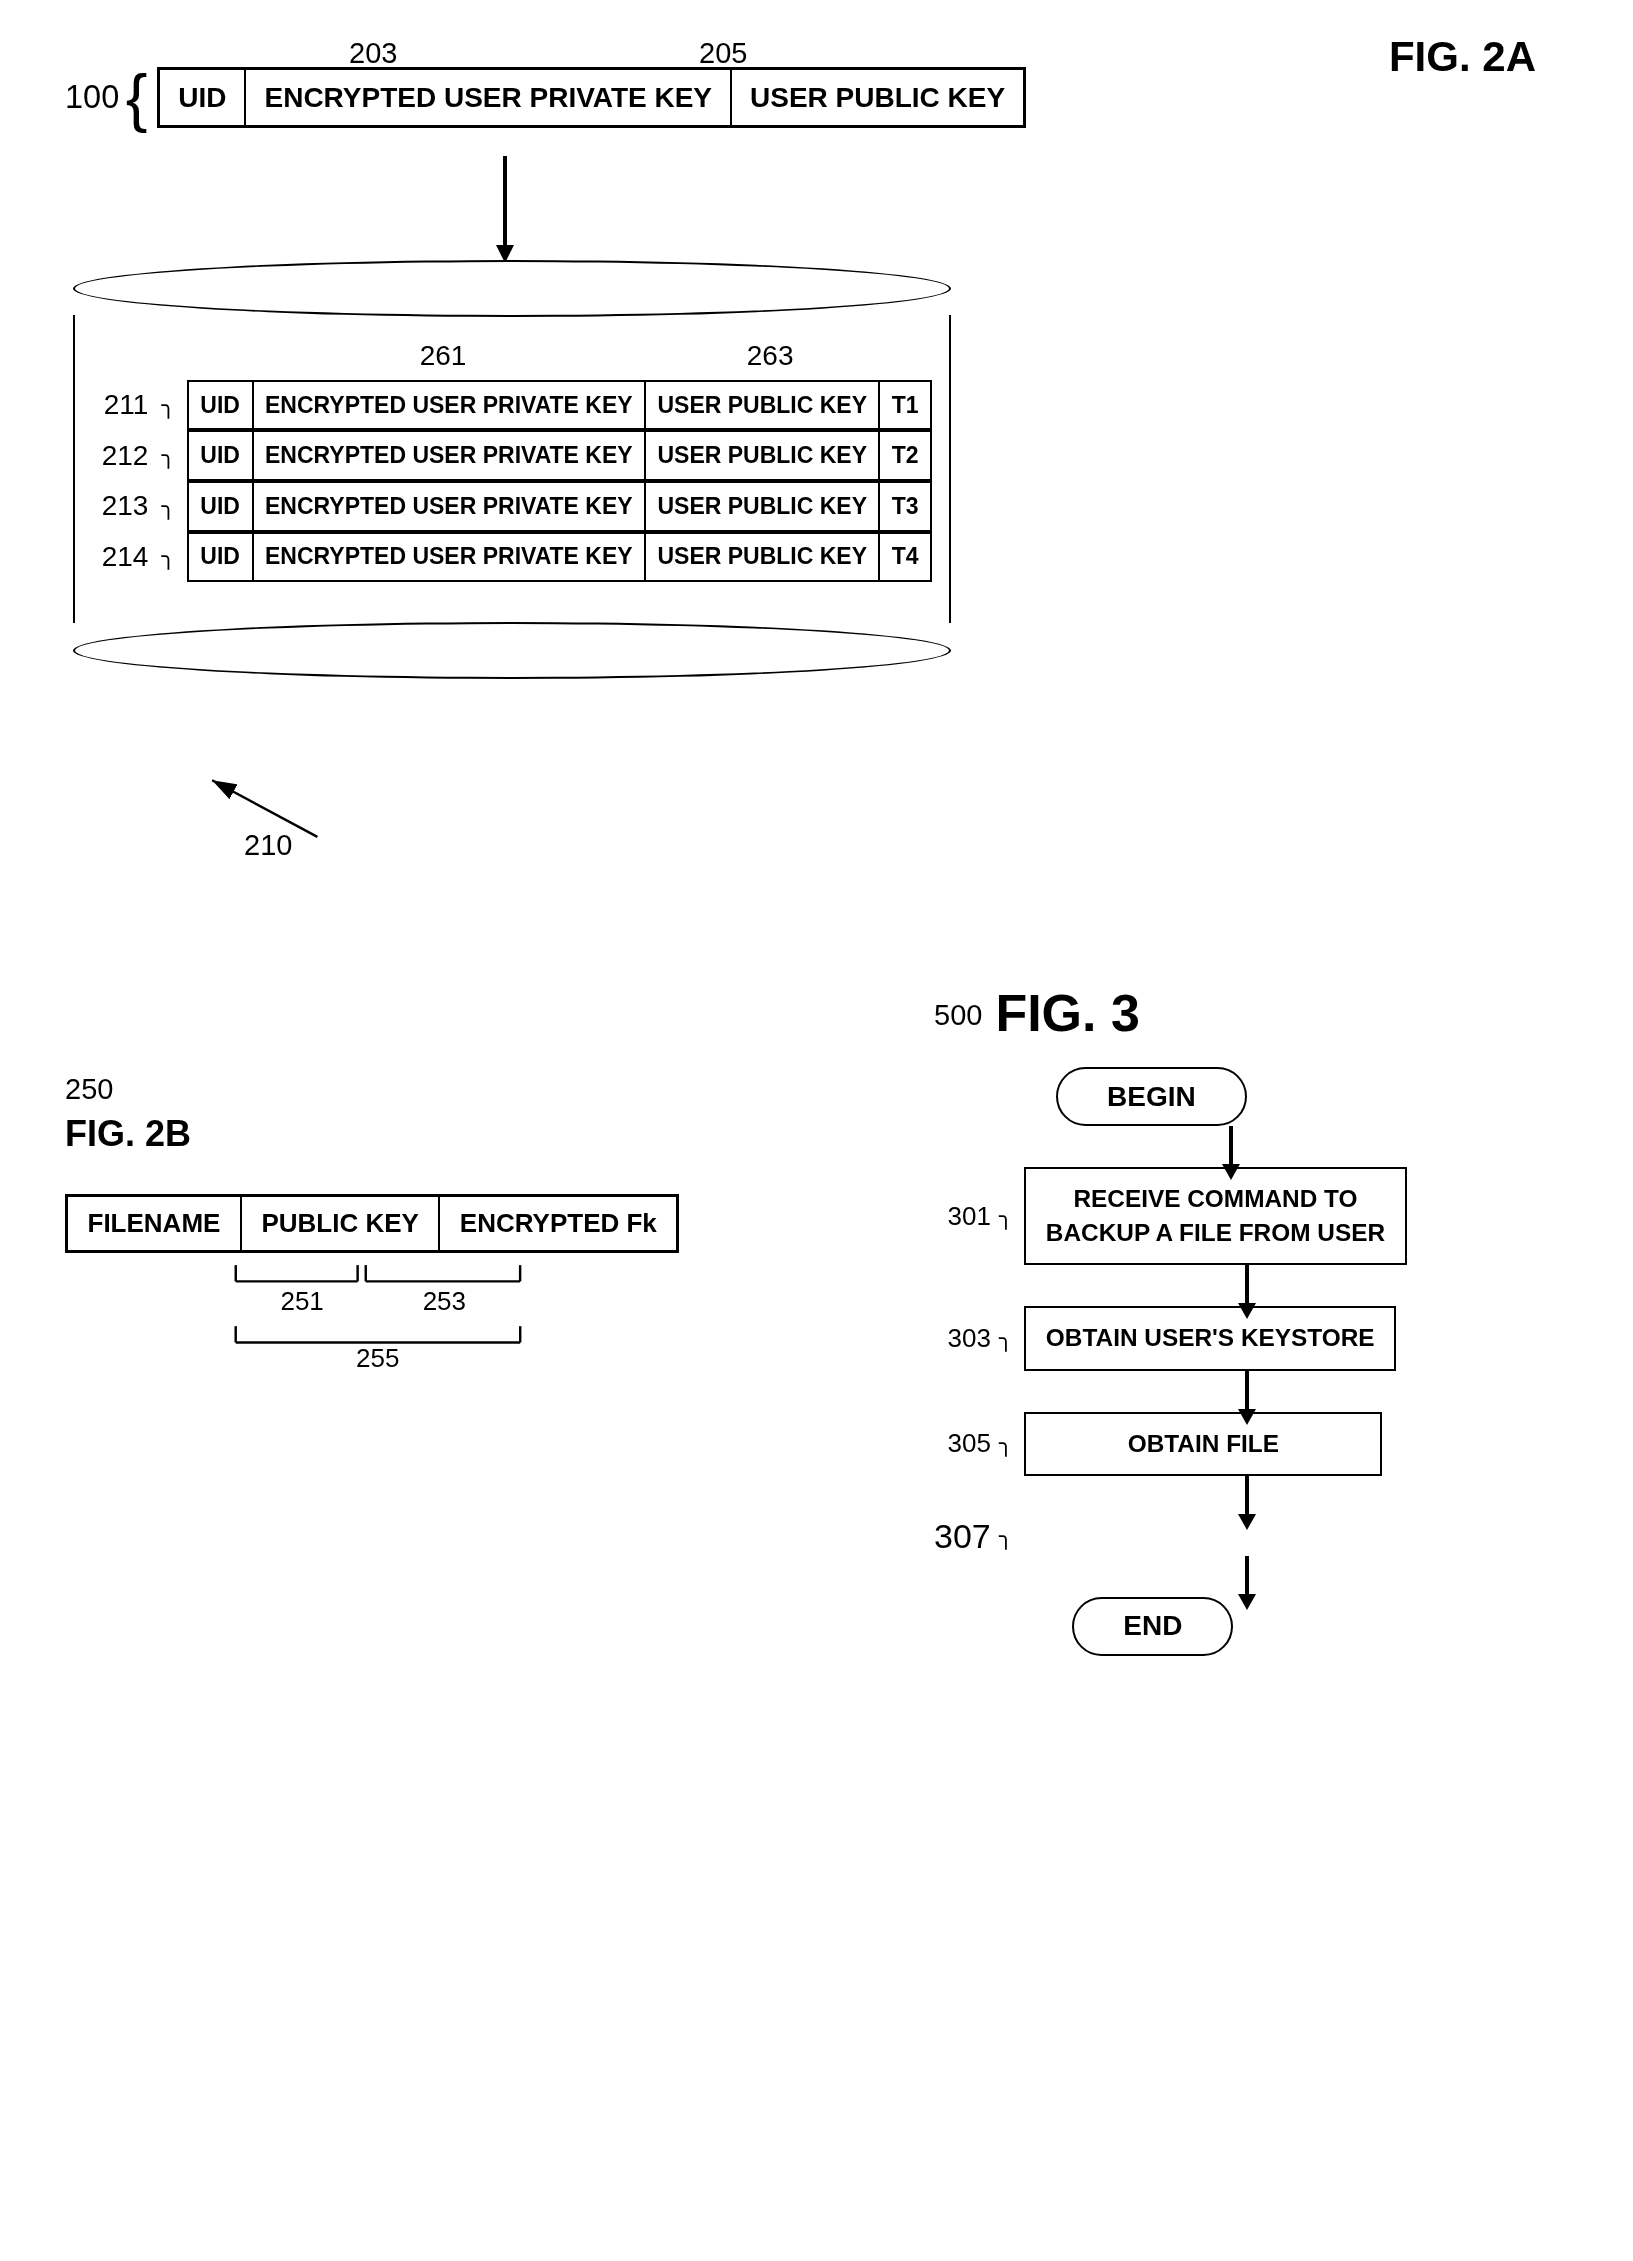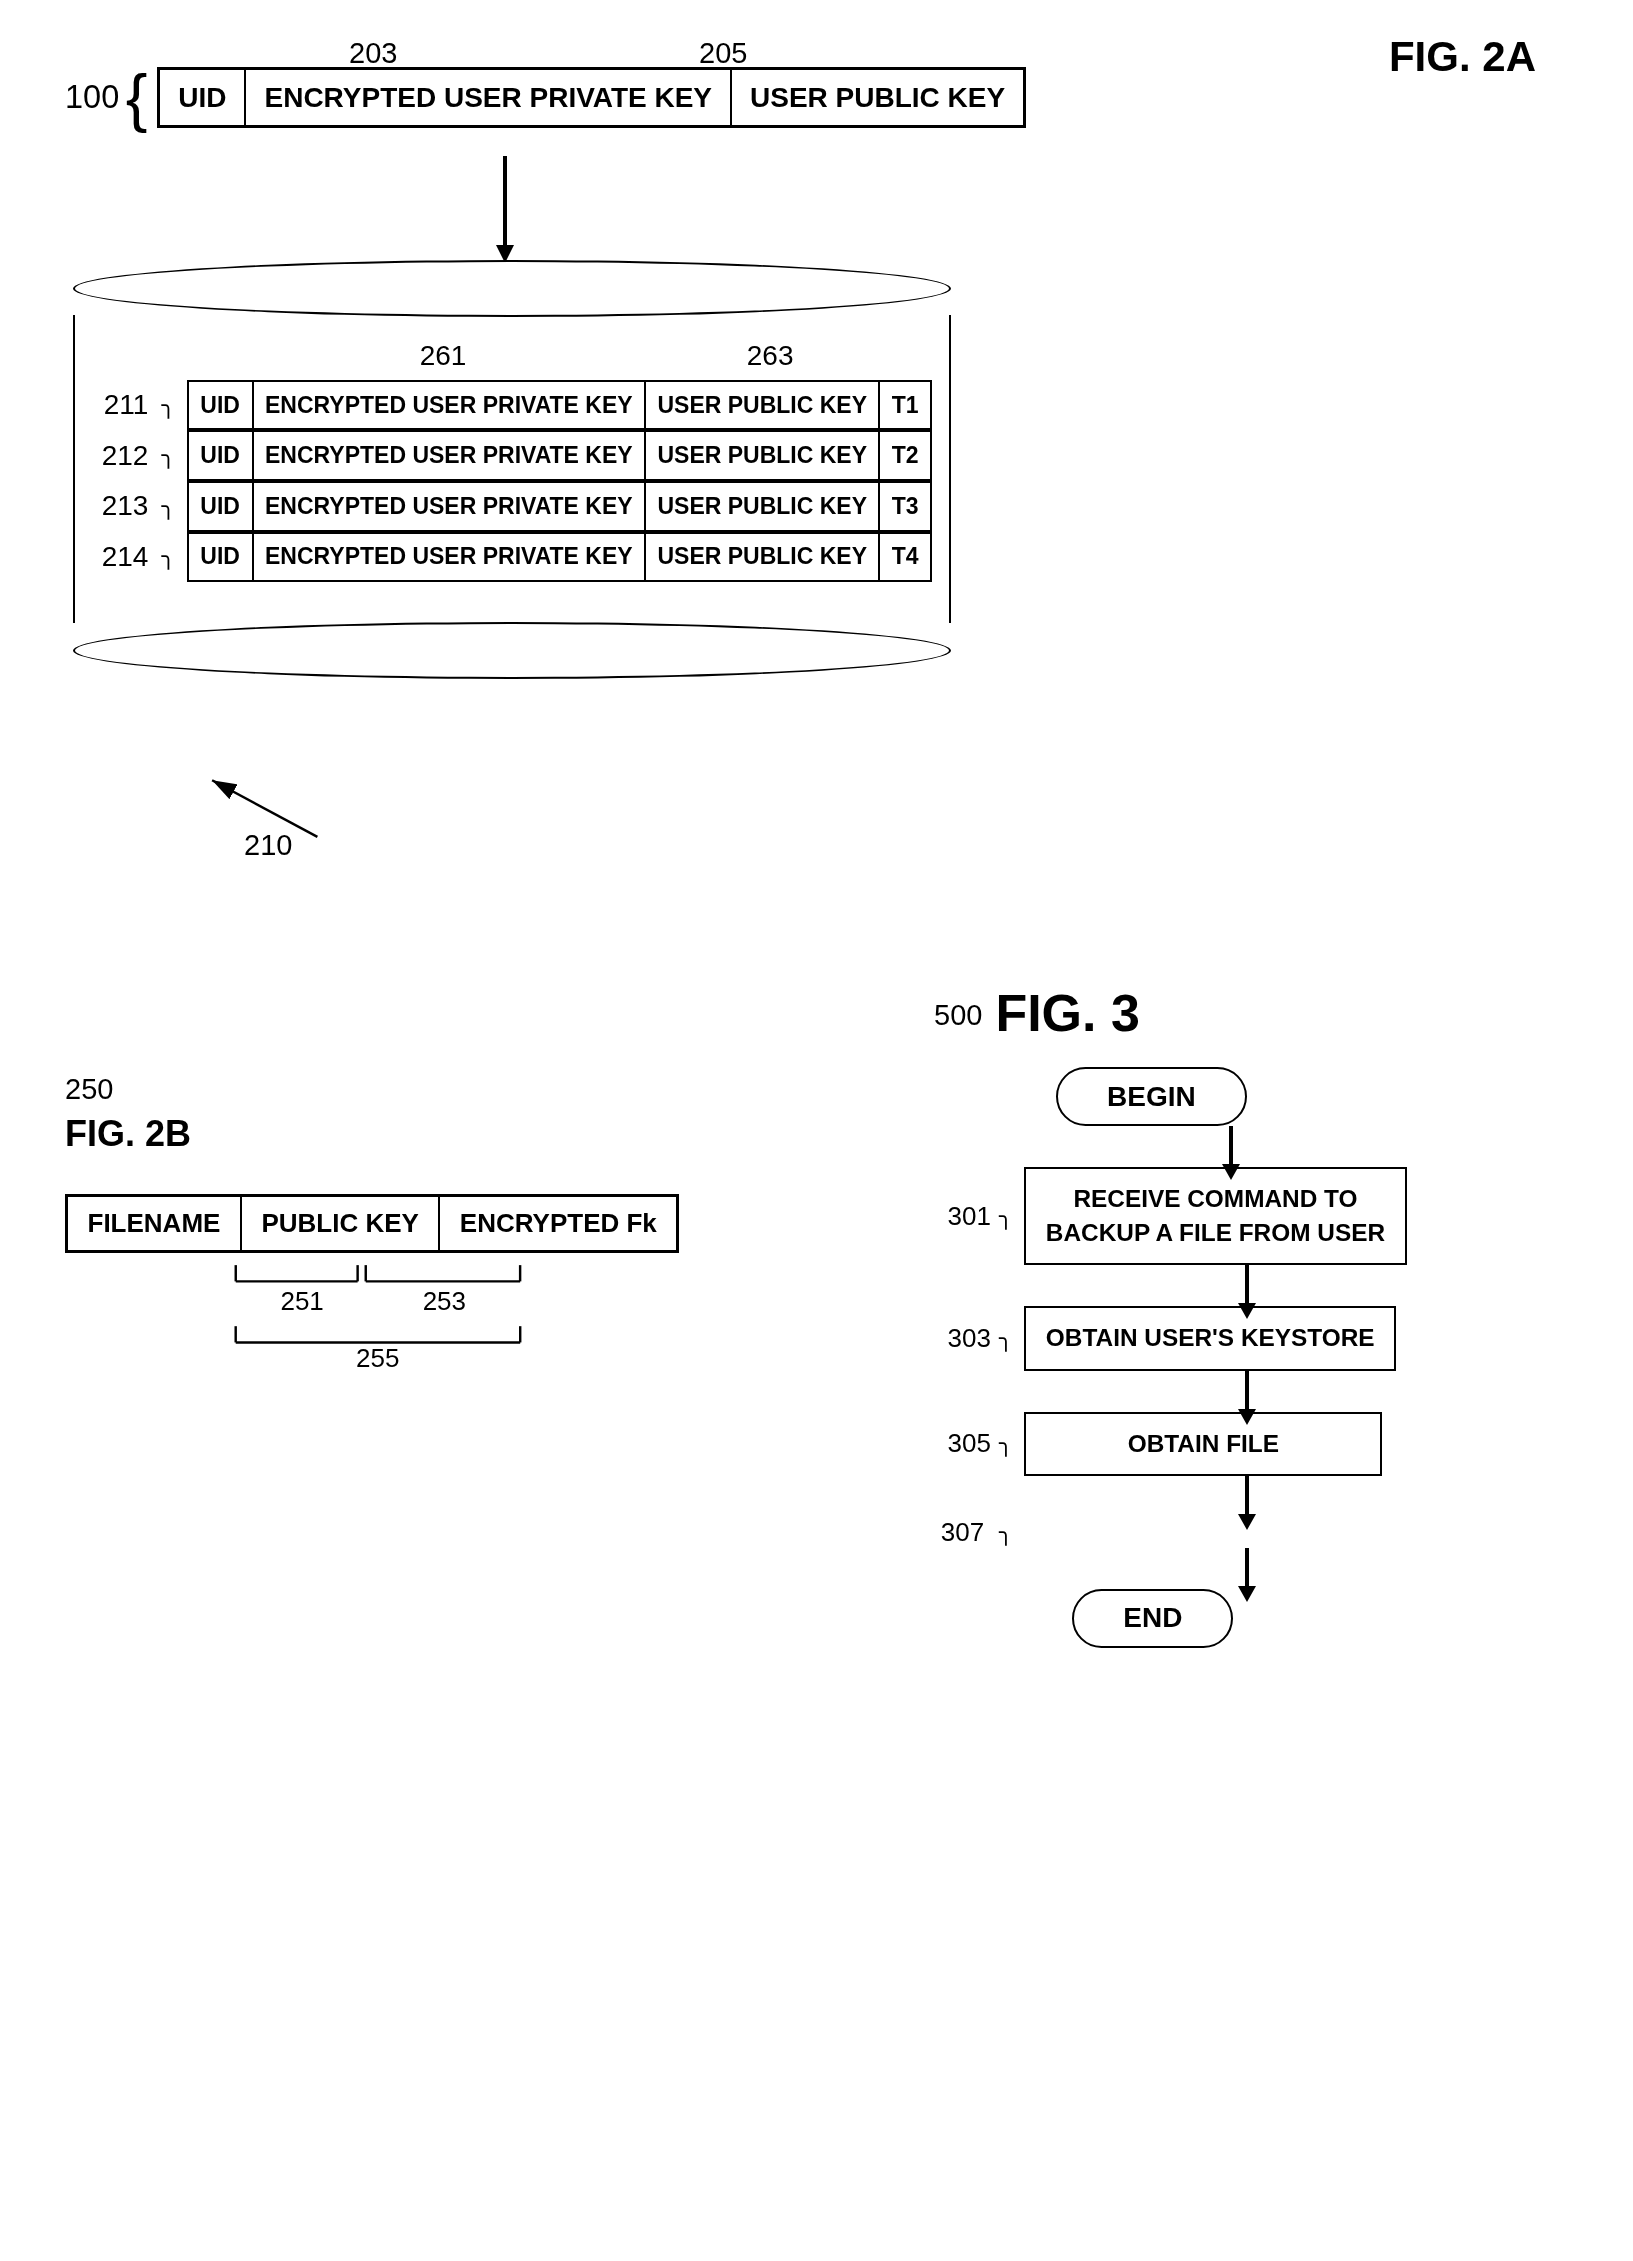--- a/index.html
+++ b/index.html
@@ -278,21 +278,21 @@
       <div style="display:flex; margin-left:65px;">
         <div style="min-width:57px;"></div>
         <div style="display:flex; justify-content:center; width:309px; padding:0 0 0 73px;">
           <div style="position:relative; width:3.3px; height:41px; background:#000;">
             <div style="position:absolute; bottom:-13px; left:-7.3px; border-left:9px solid transparent; border-right:9px solid transparent; border-top:16.3px solid #000;"></div>
           </div>
         </div>
       </div>
 
       <div style="display:flex; align-items:center; gap:8.1px;">
-        <span style="font-size:26px; min-width:57px; text-align:center;">307</span>
+        <span style="font-size:34px; min-width:57px; text-align:left;">307</span>
         <span style="font-size:23px; margin-right:3.3px;">╮</span>
       </div>
 
       <div style="display:flex; margin-left:65px;">
         <div style="min-width:57px;"></div>
         <div style="display:flex; justify-content:center; width:309px; padding:0 0 0 73px;">
           <div style="position:relative; width:3.3px; height:41px; background:#000;">
             <div style="position:absolute; bottom:-13px; left:-7.3px; border-left:9px solid transparent; border-right:9px solid transparent; border-top:16.3px solid #000;"></div>
           </div>
         </div>

